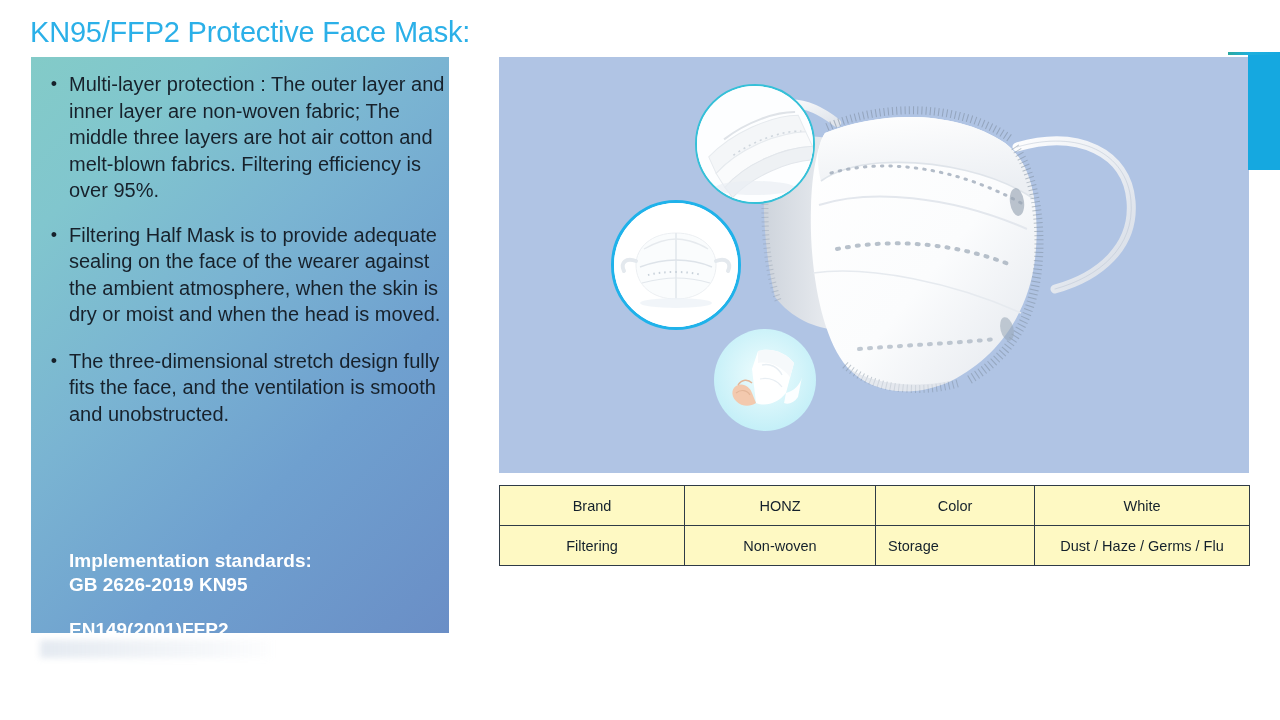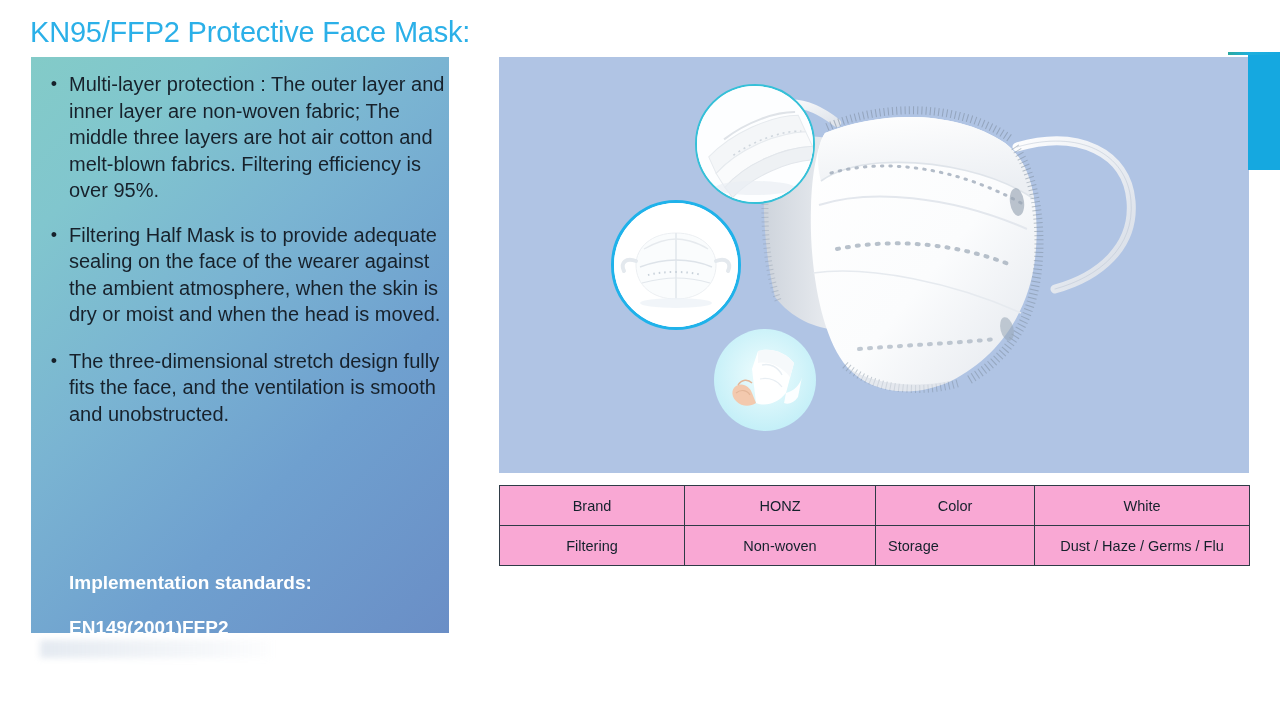--- a/index.html
+++ b/index.html
@@ -42,21 +42,21 @@
     text-align:center;
   }
   .bullet .btxt{
     flex:1;
     color:#17212b;
     font-size:20px;
     line-height:26.5px;
     font-weight:400;
   }
   .std-block{
-    position:absolute;left:38px;top:514px;right:6px;
+    position:absolute;left:38px;top:492px;right:6px;
     color:#ffffff;
     font-weight:bold;
     font-size:19px;
   }
   .std-line{line-height:23px;margin-bottom:1px;}
   .std-line.sp{margin-top:22px;}
 
   
   .img-panel{
     position:absolute;left:499px;top:57px;width:750px;height:416px;
@@ -87,21 +87,21 @@
     background:linear-gradient(90deg,#2aa8a0 0%,#1fb0dd 40%,#15a8e0 100%);
   }
 
   
   .spec-table{
     position:absolute;left:499px;top:485px;width:750px;
     border-collapse:collapse;
     table-layout:fixed;
   }
   .spec-table td{
-    background:#f9a8d4;
+    background:#fef9c3;
     border:1.3px solid #2f3b46;
     height:39px;
     text-align:center;
     font-size:14.5px;
     color:#14212c;
     padding:0 6px;
     font-weight:400;
   }
   .spec-table td.left-al{text-align:left;padding-left:12px;}
   .col-a{width:185px;}
@@ -135,20 +135,21 @@
         <span class="btxt">Filtering Half Mask is to provide adequate sealing on the face of the wearer against the ambient atmosphere, when the skin is dry or moist and when the head is moved.</span>
       </div>
       <div class="bullet" style="margin-bottom:0;">
         <span class="dot">•</span>
         <span class="btxt">The three-dimensional stretch design fully fits the face, and the ventilation is smooth and unobstructed.</span>
       </div>
     </div>
 
     <div class="std-block">
       <div class="std-line">Implementation standards:</div>
+      <div class="std-line">GB 2626-2019 KN95</div>
       <div class="std-line sp">EN149(2001)FFP2</div>
 
     </div>
   </div>
 
   <div class="ghost"></div>
 
   <div class="img-panel">
 
     <svg class="mask-main" viewBox="0 0 400 360" xmlns="http://www.w3.org/2000/svg">

